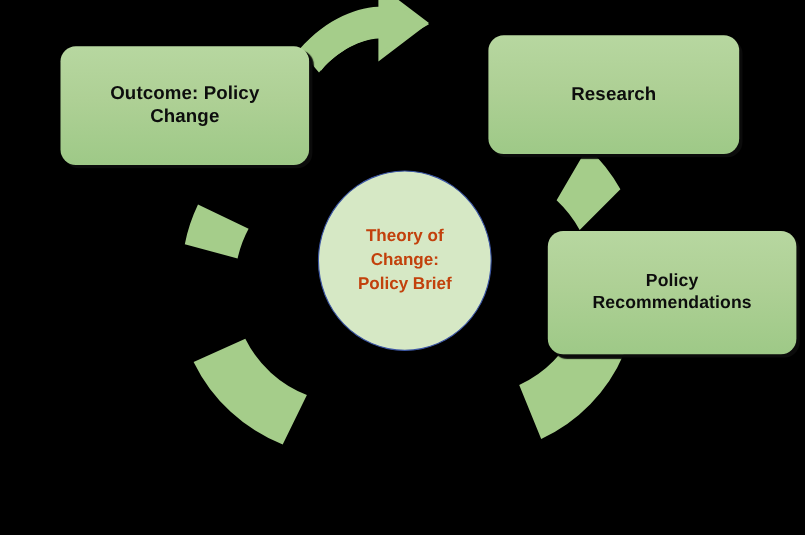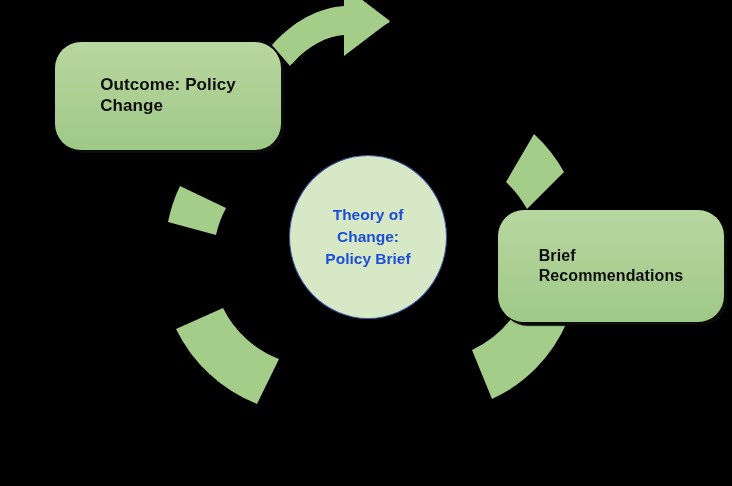--- a/index.html
+++ b/index.html
@@ -22,26 +22,27 @@
   #cycle-svg {
     position: absolute;
     left: 0;
     top: 0;
     width: 732px;
     height: 486px;
   }
   .node-box {
     position: absolute;
     box-sizing: border-box;
-    border-radius: 26px;
+    border-radius: 14px;
     background: linear-gradient(to bottom, #b7d7a0 0%, #aed095 45%, #9ec987 100%);
     box-shadow: 3px 3px 0 0 #0b0b0b, 4px 4px 1px 0 rgba(0,0,0,0.9);
     display: flex;
     align-items: center;
     justify-content: center;
+    text-align: center;
     color: #0d0d0d;
     font-weight: bold;
     font-size: 17px;
     line-height: 1.22;
     letter-spacing: 0.1px;
     padding: 4px 10px;
     z-index: 3;
   }
   .node-label {
     display: block;
@@ -60,21 +61,21 @@
     width: 158px;
     height: 164px;
     box-sizing: border-box;
     border-radius: 50%;
     background: #d6e8c5;
     border: 1.5px solid #3b55a4;
     display: flex;
     align-items: center;
     justify-content: center;
     text-align: center;
-    color: #1d4ed8;
+    color: #c2410c;
     font-weight: bold;
     font-size: 15.5px;
     line-height: 1.42;
     z-index: 4;
   }
   #center-circle .node-label { white-space: pre-line; }
 </style>
 </head>
 <body>
 
@@ -106,23 +107,26 @@
              Z" fill="#a5cd8a"></path>
     <path d="M 272,45 C 298,16 326,6 348,6 L 348,34 C 330,34 306,46 290,66 Z" fill="#a5cd8a"></path>
     <polygon points="345,-3 390,22 345,47" fill="#a5cd8a"></polygon>
   </svg>
 
   <div class="node-box" id="node-outcome">
     <span class="node-label">Outcome: Policy
 Change</span>
   </div>
 
+  <div class="node-box" id="node-research">
+    <span class="node-label">Research</span>
+  </div>
 
   <div class="node-box" id="node-policyrec">
-    <span class="node-label">Brief
+    <span class="node-label">Policy
 Recommendations</span>
   </div>
 
 
 
   <div id="center-circle">
     <span class="node-label">Theory of
 Change:
 Policy Brief</span>
   </div>

